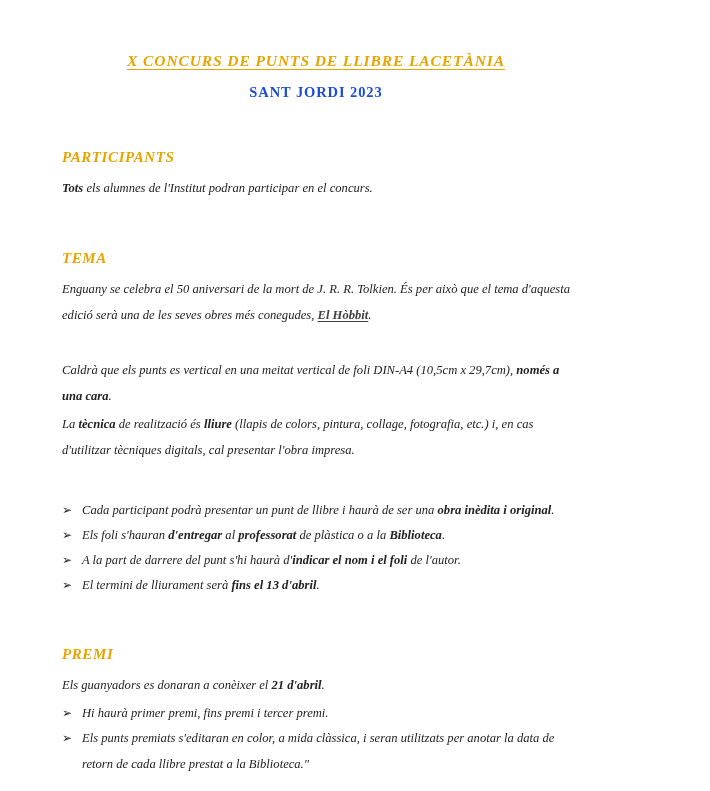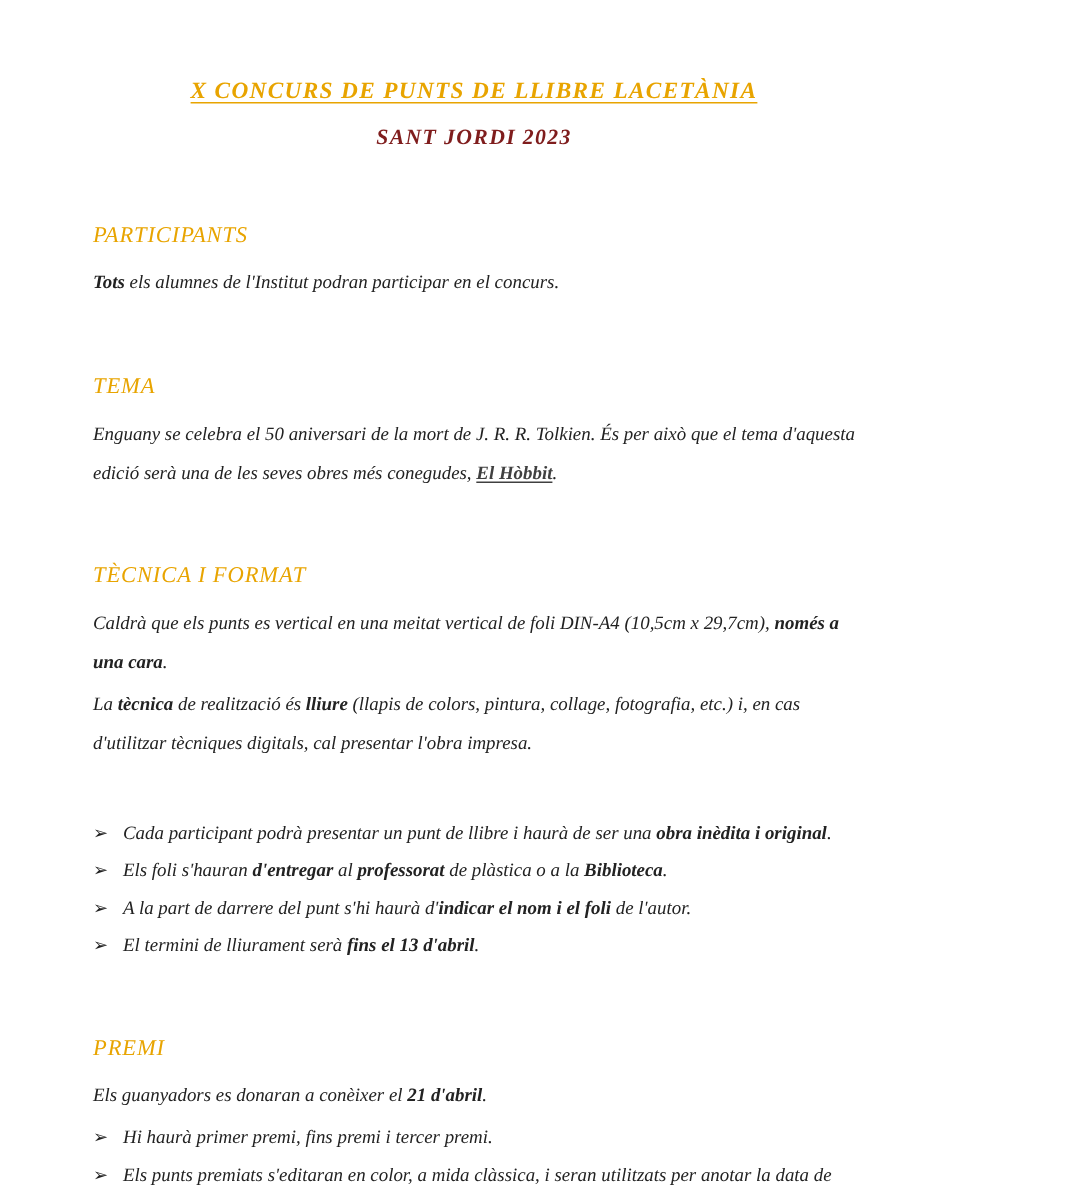--- a/index.html
+++ b/index.html
@@ -31,34 +31,33 @@
     font-style: italic;
     font-weight: bold;
     font-size: 15.5px;
     letter-spacing: 0.9px;
     color: #e8a400;
     text-decoration: underline;
     text-underline-offset: 3px;
   }
   .doc-subtitle {
     font-family: "Liberation Serif", serif;
-    font-style: italic;
     font-weight: bold;
     font-size: 14.5px;
     letter-spacing: 0.9px;
-    color: #7f1d1d;
+    color: #1d4ed8;
     margin-top: 14px;
   }
   .section {
     margin-top: 26px;
   }
   .section-heading {
     font-family: "Liberation Serif", serif;
     font-style: italic;
-    font-weight: normal;
+    font-weight: bold;
     font-size: 15px;
     letter-spacing: 0.6px;
     color: #e8a400;
     margin-bottom: 10px;
     margin-top: 48px;
   }
   .para {
     font-family: "Liberation Serif", serif;
     font-style: italic;
     font-size: 12.6px;
@@ -115,21 +114,20 @@
     <div class="section-heading">PARTICIPANTS</div>
     <p class="para"><b>Tots</b><span> els alumnes de l'Institut podran participar en el concurs.</span></p>
   </div>
 
   <div class="section section-tema">
     <div class="section-heading">TEMA</div>
     <p class="para"><span>Enguany se celebra el 50 aniversari de la mort de J. R. R. Tolkien. És per això que el tema d'aquesta edició serà una de les seves obres més conegudes, </span><span class="gold">El Hòbbit</span><span>.</span></p>
   </div>
 
   <div class="section section-tecnica">
-    <div class="section-heading">TÈCNICA I FORMAT</div>
     <p class="para"><span>Caldrà que els punts es vertical en una meitat vertical de foli DIN-A4 (10,5cm x 29,7cm), </span><b>només a una cara</b><span>.</span></p>
     <p class="para"><span>La </span><b>tècnica</b><span> de realització és </span><b>lliure</b><span> (llapis de colors, pintura, collage, fotografia, etc.) i, en cas d'utilitzar tècniques digitals, cal presentar l'obra impresa.</span></p>
   </div>
 
   <div class="section section-presentacio">
 
     <div class="bullet-line">
       <span class="bullet-mark">➢</span>
       <span class="bullet-text"><span>Cada participant podrà presentar un punt de llibre i haurà de ser una </span><b>obra inèdita i original</b><span>.</span></span>
     </div>

